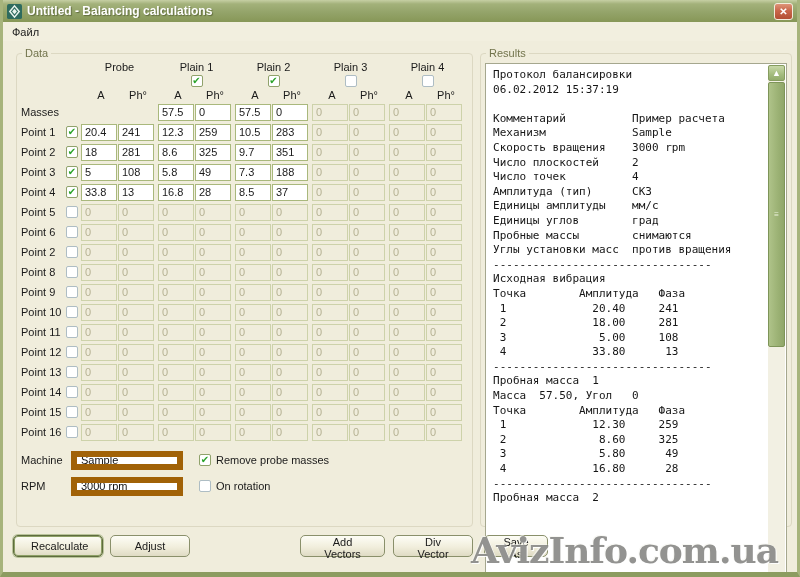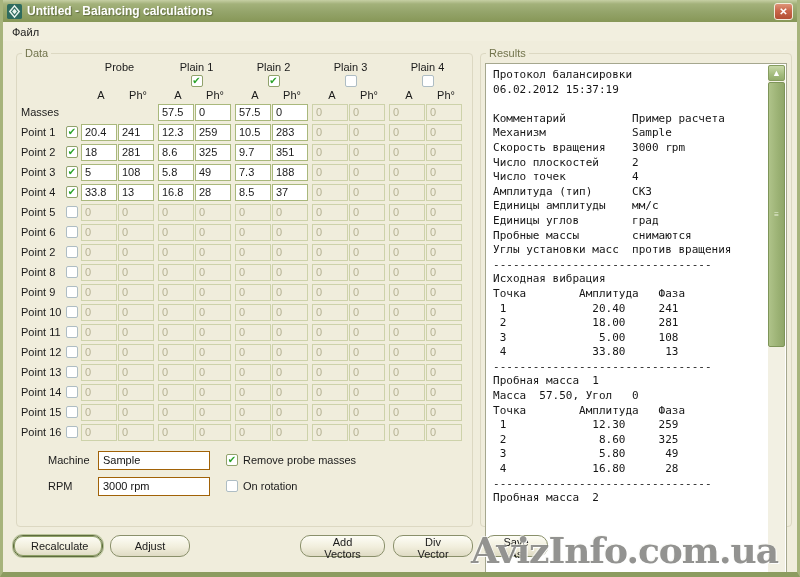--- a/index.html
+++ b/index.html
@@ -41,31 +41,31 @@
   .gspacer{width:77px;flex:0 0 auto;}
   .cellgroup{display:flex;margin-right:3px;flex:0 0 auto;}
   .cell{width:36px;height:17px;box-sizing:border-box;border:1px solid #A9B87C;background:#fff;
     padding:0 3px;display:flex;align-items:center;margin-right:1px;overflow:hidden;}
   .cell.dis{background:#F0EDDC;border-color:#CDD2AA;color:#B6B294;}
   .cb{width:12px;height:12px;box-sizing:border-box;background:#fff;border:1px solid #AEBDC4;border-radius:2px;
     font-size:10px;line-height:10px;color:#2AA32A;text-align:center;overflow:hidden;}
   .cb.on{border-color:#90A26B;}
   
   .frow{display:flex;align-items:center;height:24px;margin-top:2px;}
-  .flabel{width:50px;flex:0 0 auto;margin-left:27px;}
-  .tinput{height:19px;box-sizing:border-box;border:1px solid #a16207;background:#fff;
+  .flabel{width:50px;flex:0 0 auto;}
+  .tinput{height:19px;box-sizing:border-box;border:6px solid #a16207;background:#fff;
     font-family:"Liberation Sans",sans-serif;font-size:11px;padding:1px 4px;color:#111;}
   .w110{width:112px;} .w225{width:228px;}
   .cblabel{margin-left:5px;}
   .frow .cb{margin-left:16px;flex:0 0 auto;}
   
   .btnrow{position:relative;height:32px;margin-top:5px;}
   .btn{position:absolute;top:3px;height:22px;box-sizing:border-box;
     background:linear-gradient(180deg,#FDFDF6 0%,#F1EEDC 55%,#DFDBC4 100%);
-    border:1px solid #8A906B;border-radius:10px;font-family:"Liberation Sans",sans-serif;
+    border:1px solid #8A906B;border-radius:5px;font-family:"Liberation Sans",sans-serif;
     font-size:11px;color:#1a1a1a;padding:0 17px;text-align:center;}
   .btn.focusd{border-color:#5F6C3E;box-shadow:0 0 0 1px #8DA066 inset,0 0 0 1px #B9C49A;}
   
   .resbox{position:relative;margin-top:3px;height:528px;box-sizing:border-box;
     border:1px solid #A5A78E;background:#fff;overflow:hidden;}
   .resbox pre{margin:0;padding:4px 2px 0 7px;font-family:"DejaVu Sans Mono",monospace;
     font-size:11px;line-height:14.6px;color:#161616;}
   .sb{position:absolute;top:1px;right:1px;bottom:1px;width:17px;background:#F2F0E3;}
   .sb-btn{position:absolute;left:0;right:0;height:16px;box-sizing:border-box;
     background:linear-gradient(180deg,#C8D8A8 0%,#A4BC7E 60%,#93AC6C 100%);

